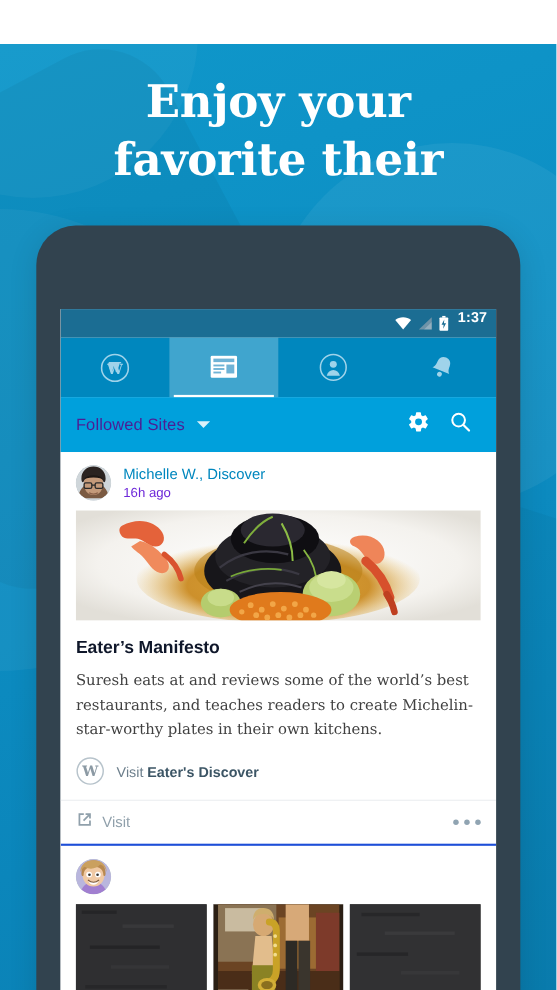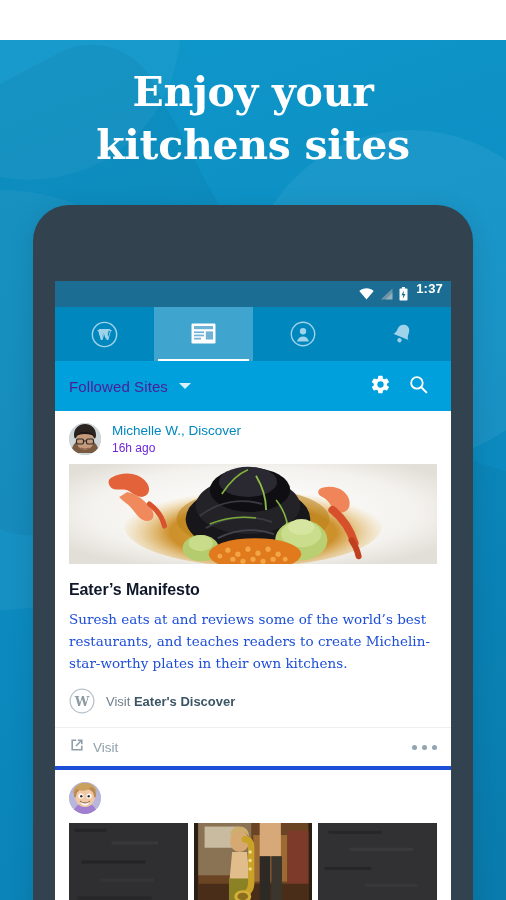--- a/index.html
+++ b/index.html
@@ -160,21 +160,21 @@
   }
 
   
   .feed {
     background: #eceff1;
     height: 554px;
     overflow: hidden;
   }
   .card {
     background: #ffffff;
-    border-bottom: 4px solid #1d4ed8;
+    border-bottom: 2px solid #1d4ed8;
     padding-bottom: 0;
   }
   .post-head {
     display: flex;
     align-items: center;
     padding: 12px 14px 9px 14px;
     gap: 11px;
   }
   .avatar {
     width: 32px; height: 32px;
@@ -212,21 +212,21 @@
     font-weight: bold;
     font-size: 16px;
     color: #0f172a;
     padding: 17px 14px 0 14px;
     letter-spacing: -0.1px;
   }
   .post-excerpt {
     font-family: "DejaVu Serif", "Liberation Serif", serif;
     font-size: 13.5px;
     line-height: 22px;
-    color: #1d4ed8;
+    color: #404040;
     padding: 9px 14px 0 14px;
   }
 
   .visit-row {
     display: flex;
     align-items: center;
     gap: 11px;
     padding: 14px 14px 13px 14px;
   }
   .visit-badge {
@@ -293,21 +293,21 @@
 <div class="promo">
 
   <div class="bg-blob blob-c"></div>
   <div class="bg-wedge"></div>
   <div class="bg-blob blob-a"></div>
   <div class="bg-blob blob-b"></div>
   <div class="bg-wedge2"></div>
 
   <div class="headline">
     <span>Enjoy your</span>
-    <span class="l2">kitchens sites</span>
+    <span class="l2">favorite their</span>
   </div>
 
   <div class="phone">
     <div class="screen">
 
       <div class="statusbar">
         <span class="sb-icon">
           <svg width="15" height="12" viewBox="0 0 15 12">
               <path d="M7.5 11.5 0.3 2.9C2.3 1.2 4.8 0.3 7.5 0.3s5.2 0.9 7.2 2.6z" fill="#ffffff"></path>
             </svg>

